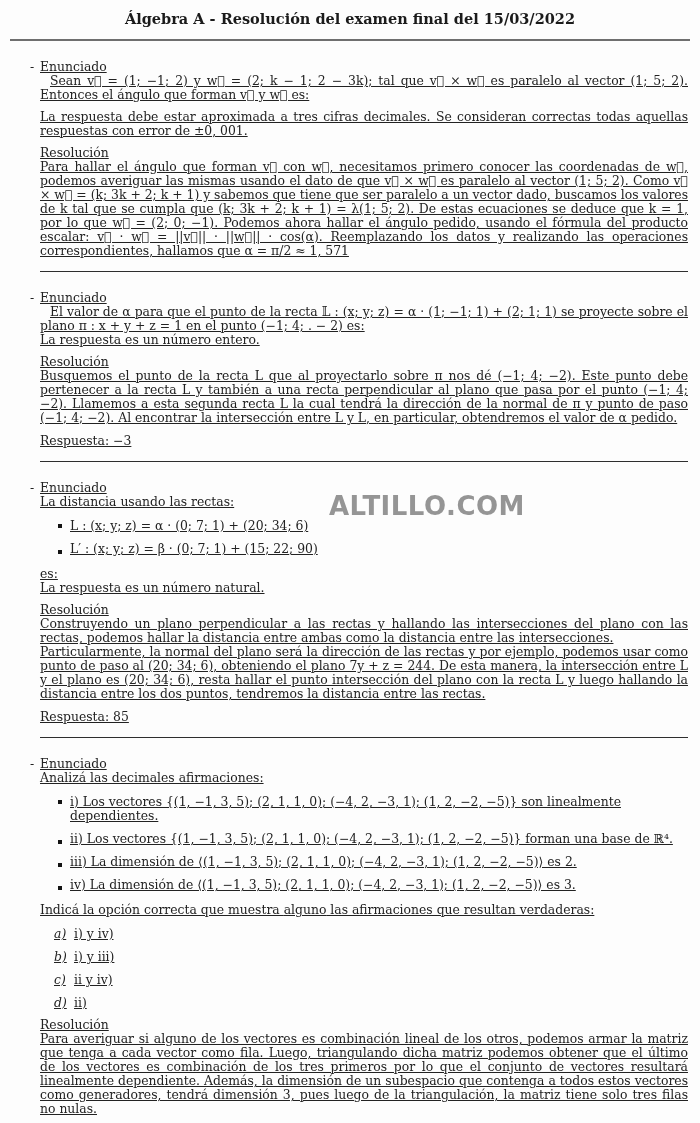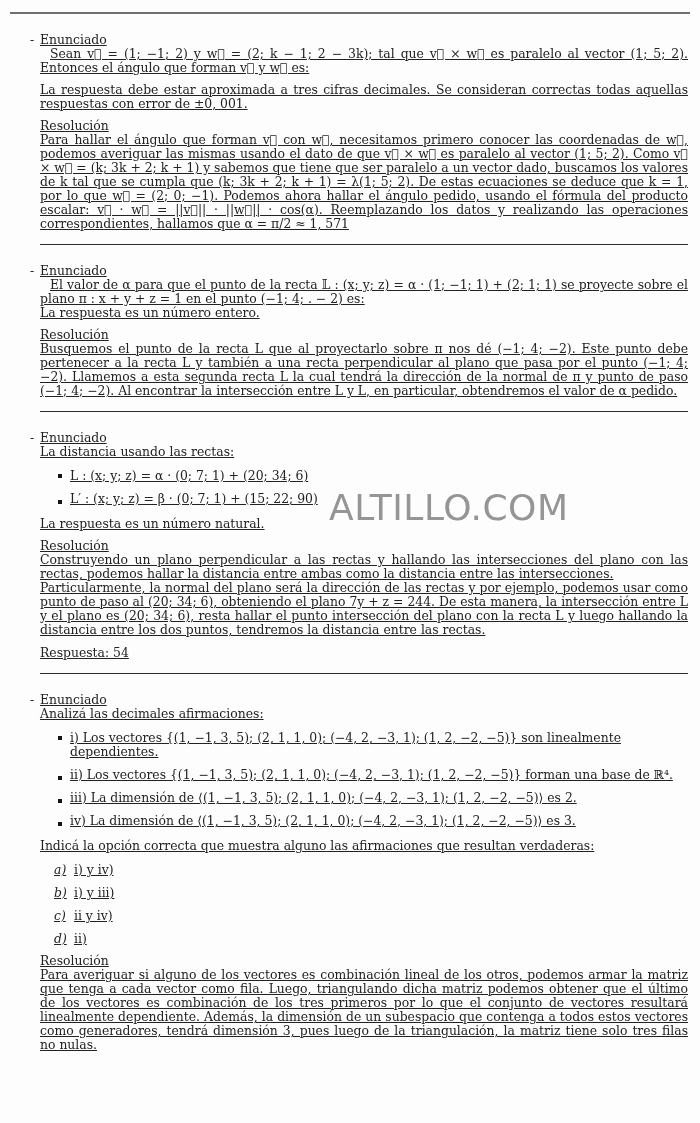--- a/index.html
+++ b/index.html
@@ -29,29 +29,30 @@
   .bullet-row + .bullet-row{margin-top:9px;align-items:center;}
   .sq{flex:0 0 auto;width:4px;height:4px;background:#141414;margin:5px 8px 0 0;}
   .options{margin:10px 0 8px 14px;}
   .option-row{display:flex;}
   .option-row + .option-row{margin-top:9px;}
   .opt-letter{font-style:italic;width:20px;flex:0 0 auto;}
   .ul{text-decoration:underline;}
   .watermark{
     position:absolute;left:329px;top:489px;
     font-family:"DejaVu Sans","Liberation Sans",sans-serif;
-    font-weight:normal;font-size:36px;letter-spacing:0.5px;
+    font-weight:bold;font-size:26px;letter-spacing:0.5px;
     color:#8a8a8a;opacity:0.9;
   }
 </style>
 </head>
 <body>
 
 <div class="page">
 
+  <div class="doc-title">Álgebra A - Resolución del examen final del 15/03/2022</div>
   <div class="title-rule"></div>
 
   <div class="watermark">ALTILLO.COM</div>
 
   <div class="enum-item">
     <span class="dash">-</span>
     <div class="content">
       <div class="line">Enunciado</div>
       <p class="para ind">Sean v⃗ = (1; −1; 2) y w⃗ = (2; k − 1; 2 − 3k); tal que v⃗ × w⃗ es paralelo al vector (1; 5; 2). Entonces el ángulo que forman v⃗ y w⃗ es:</p>
       <p class="para gap">La respuesta debe estar aproximada a tres cifras decimales. Se consideran correctas todas aquellas respuestas con error de ±0, 001.</p>
@@ -63,45 +64,47 @@
   <hr class="sep">
 
   <div class="enum-item">
     <span class="dash">-</span>
     <div class="content">
       <div class="line">Enunciado</div>
       <p class="para ind">El valor de α para que el punto de la recta 𝕃 : (x; y; z) = α · (1; −1; 1) + (2; 1; 1) se proyecte sobre el plano π : x + y + z = 1 en el punto (−1; 4; . − 2) es:</p>
       <p class="para">La respuesta es un número entero.</p>
       <div class="line gap">Resolución</div>
       <p class="para">Busquemos el punto de la recta L que al proyectarlo sobre π nos dé (−1; 4; −2). Este punto debe pertenecer a la recta L y también a una recta perpendicular al plano que pasa por el punto (−1; 4; −2). Llamemos a esta segunda recta L la cual tendrá la dirección de la normal de π y punto de paso (−1; 4; −2). Al encontrar la intersección entre L y L, en particular, obtendremos el valor de α pedido.</p>
+      <p class="para gap9">Respuesta: −3</p>
     </div>
   </div>
 
   <hr class="sep">
 
   <div class="enum-item">
     <span class="dash">-</span>
     <div class="content">
       <div class="line">Enunciado</div>
       <p class="para">La distancia usando las rectas:</p>
       <div class="bullets">
         <div class="bullet-row">
           <span class="sq"></span>
           <span>L : (x; y; z) = α · (0; 7; 1) + (20; 34; 6)</span>
         </div>
         <div class="bullet-row">
           <span class="sq"></span>
           <span>L′ : (x; y; z) = β · (0; 7; 1) + (15; 22; 90)</span>
         </div>
       </div>
+      <p class="para">es:</p>
       <p class="para">La respuesta es un número natural.</p>
       <div class="line gap">Resolución</div>
       <p class="para">Construyendo un plano perpendicular a las rectas y hallando las intersecciones del plano con las rectas, podemos hallar la distancia entre ambas como la distancia entre las intersecciones.</p>
       <p class="para">Particularmente, la normal del plano será la dirección de las rectas y por ejemplo, podemos usar como punto de paso al (20; 34; 6), obteniendo el plano 7y + z = 244. De esta manera, la intersección entre L y el plano es (20; 34; 6), resta hallar el punto intersección del plano con la recta L y luego hallando la distancia entre los dos puntos, tendremos la distancia entre las rectas.</p>
-      <p class="para gap9">Respuesta: 54</p>
+      <p class="para gap9">Respuesta: 85</p>
     </div>
   </div>
 
   <hr class="sep">
 
   <div class="enum-item">
     <span class="dash">-</span>
     <div class="content">
       <div class="line">Enunciado</div>
       <p class="para">Analizá las decimales afirmaciones:</p>

